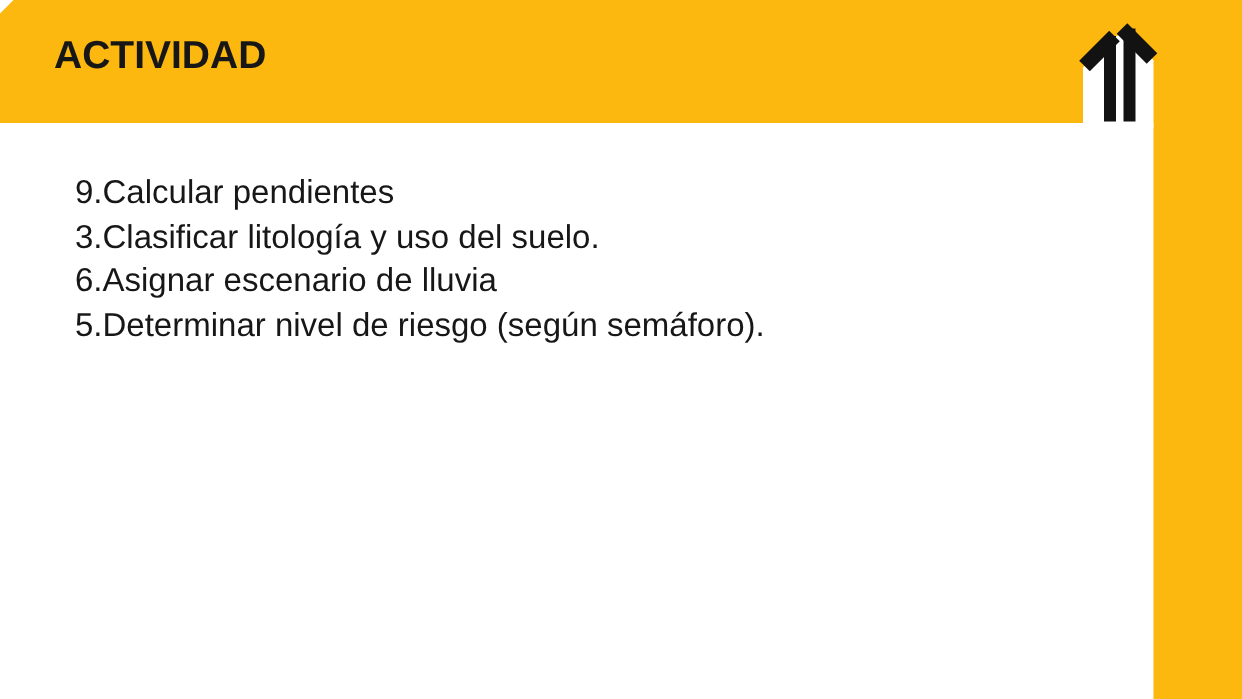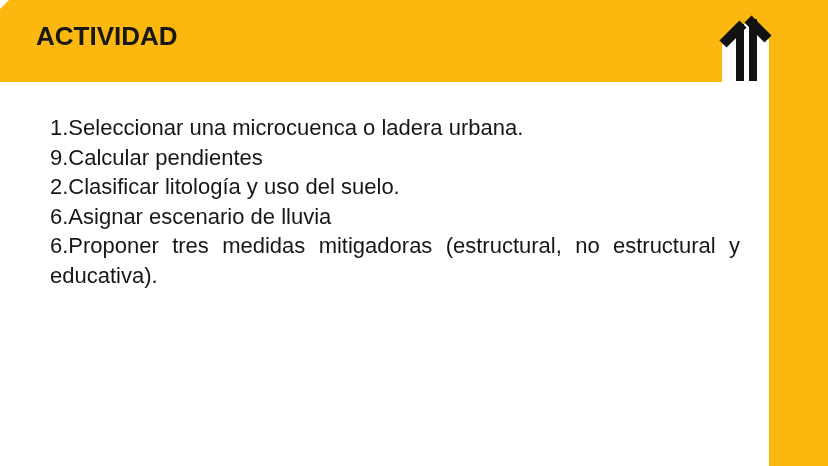--- a/index.html
+++ b/index.html
@@ -94,21 +94,20 @@
       <polygon points="7,45 26,26 35,21 54,40 54,85 7,85" fill="#FFFFFF"></polygon>
       <rect x="21" y="24" width="8" height="57" fill="#121212"></rect>
       <rect x="34" y="19" width="8" height="62" fill="#121212"></rect>
       <line x1="28" y1="24" x2="8" y2="44" stroke="#121212" stroke-width="10"></line>
       <line x1="33" y1="19" x2="53" y2="39" stroke="#121212" stroke-width="10"></line>
     </svg>
   </div>
 
   <div class="content-area">
     <ul class="activity-list">
-      <li>1.Seleccionar una microcuenca o ladera urbana.</li>
       <li>9.Calcular pendientes</li>
-      <li>2.Clasificar litología y uso del suelo.</li>
+      <li>3.Clasificar litología y uso del suelo.</li>
       <li>6.Asignar escenario de lluvia</li>
-      <li>6.Proponer tres medidas mitigadoras (estructural, no estructural y educativa).</li>
+      <li>5.Determinar nivel de riesgo (según semáforo).</li>
     </ul>
   </div>
 
 </div>
 
 </body></html>

